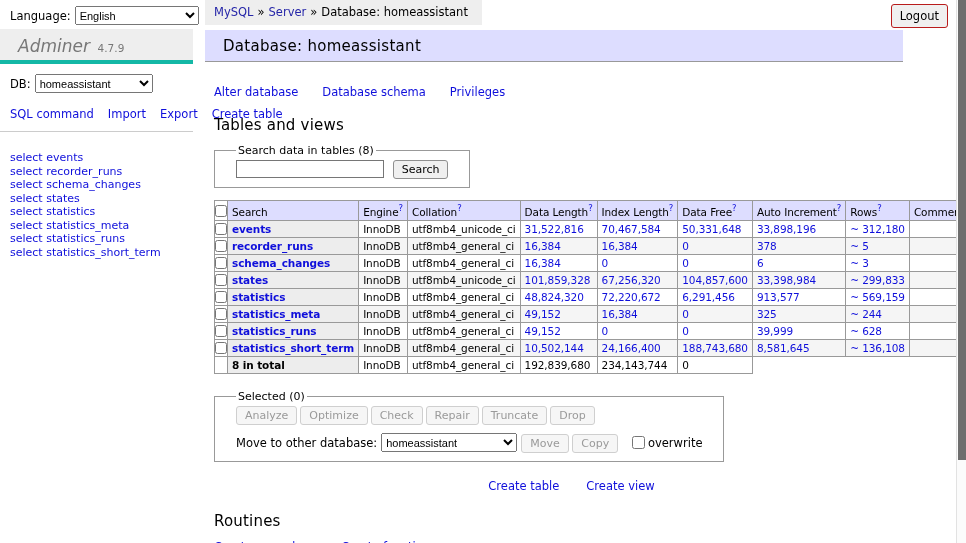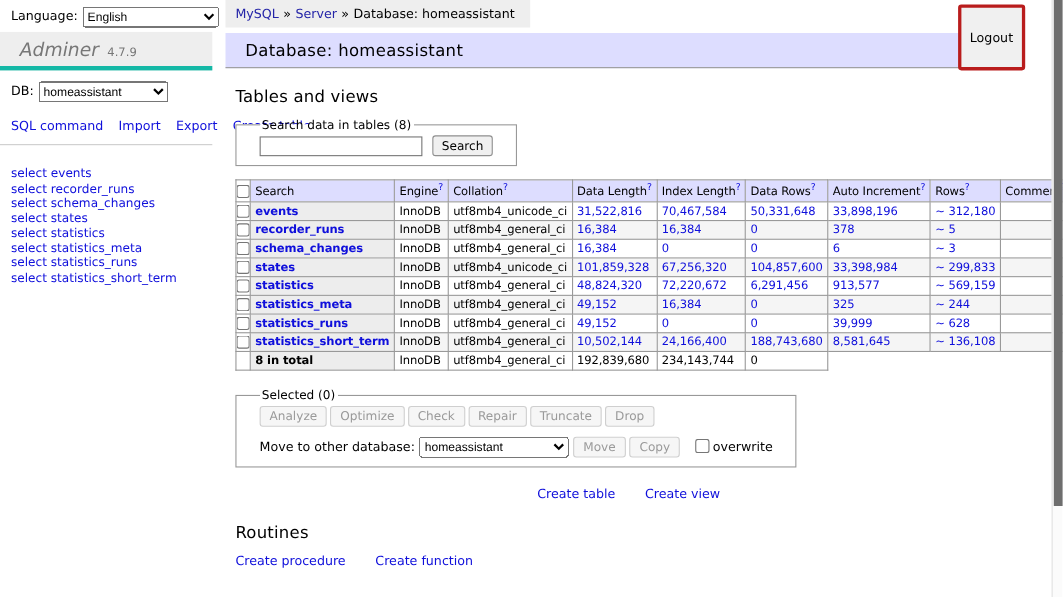--- a/index.html
+++ b/index.html
@@ -33,23 +33,23 @@
 
   
   #content { position:absolute; left:205px; top:0; width:751px; height:543px; }
   #breadcrumb {
     display:inline-block; height:25px; line-height:25px;
     background:var(--breadcrumb_bg,#eee); padding:0 14px 0 9px; font-size:11.5px;text-align:right;
   }
   #breadcrumb .sep { color:#000; margin:0 4px; }
   #breadcrumb a { color:#2525a8; }
   #logout-btn {
-    position:absolute; top:4px; right:24px;
+    position:absolute; top:4px; right:8px;
     font-family:"DejaVu Sans",sans-serif; font-size:11.5px;
-    padding:20px 8px; background:#f0f0f0; border:3px solid #b91c1c; border-radius:3px; color:#000;
+    padding:4px 8px; background:#f0f0f0; border:1px solid #b91c1c; border-radius:3px; color:#000;
   }
   h2#page-title {
     margin:5px 0 0; width:698px; height:32px; line-height:32px;
     background:var(--title_bg,#ddf); border-bottom:1px solid var(--border,#999);
     font-size:15px; font-weight:normal; padding-left:18px; letter-spacing:0.3px;
   }
   #body { padding-left:9px; }
   #db-links { margin-top:23px; }
   #db-links a { margin-right:24px; }
   h3 { font-size:15px; font-weight:normal; margin:0; letter-spacing:0.2px; }
@@ -160,20 +160,23 @@
 
   <div id="breadcrumb">
     <a href="#">MySQL</a><span class="sep">»</span><a href="#">Server</a><span class="sep">»</span><span>Database: homeassistant</span>
   </div>
 
   <button id="logout-btn">Logout</button>
 
   <h2 id="page-title">Database: homeassistant</h2>
 
   <div id="body">
+    <div id="db-links">
+      
+    <a href="#">Alter database</a><a href="#">Database schema</a><a href="#">Privileges</a></div>
 
     <h3 id="tables-heading">Tables and views</h3>
 
     <fieldset id="search-fieldset">
       <legend>Search data in tables (8)</legend>
       <input type="text" id="search-input" style="">
       <button class="btn">Search</button>
     </fieldset>
 
     <table id="tables-table">
@@ -191,21 +194,21 @@
       </colgroup>
       <thead>
         <tr>
           <td class="check"><input type="checkbox" style=""></td>
 
         <th class="col-h"><span>Search</span><sup class="help"></sup></th>
             <th class="col-h"><span>Engine</span><sup class="help">?</sup></th>
             <th class="col-h"><span>Collation</span><sup class="help">?</sup></th>
             <th class="col-h"><span>Data Length</span><sup class="help">?</sup></th>
             <th class="col-h"><span>Index Length</span><sup class="help">?</sup></th>
-            <th class="col-h"><span>Data Rows</span><sup class="help">?</sup></th>
+            <th class="col-h"><span>Data Free</span><sup class="help">?</sup></th>
             <th class="col-h"><span>Auto Increment</span><sup class="help">?</sup></th>
             <th class="col-h"><span>Rows</span><sup class="help">?</sup></th>
             <th class="col-h"><span>Comment</span><sup class="help">?</sup></th>
           </tr>
       </thead>
       <tbody>
 
           <tr>
             <td class="check"><input type="checkbox" style=""></td>
             <th class="name"><a href="#">events</a></th>

